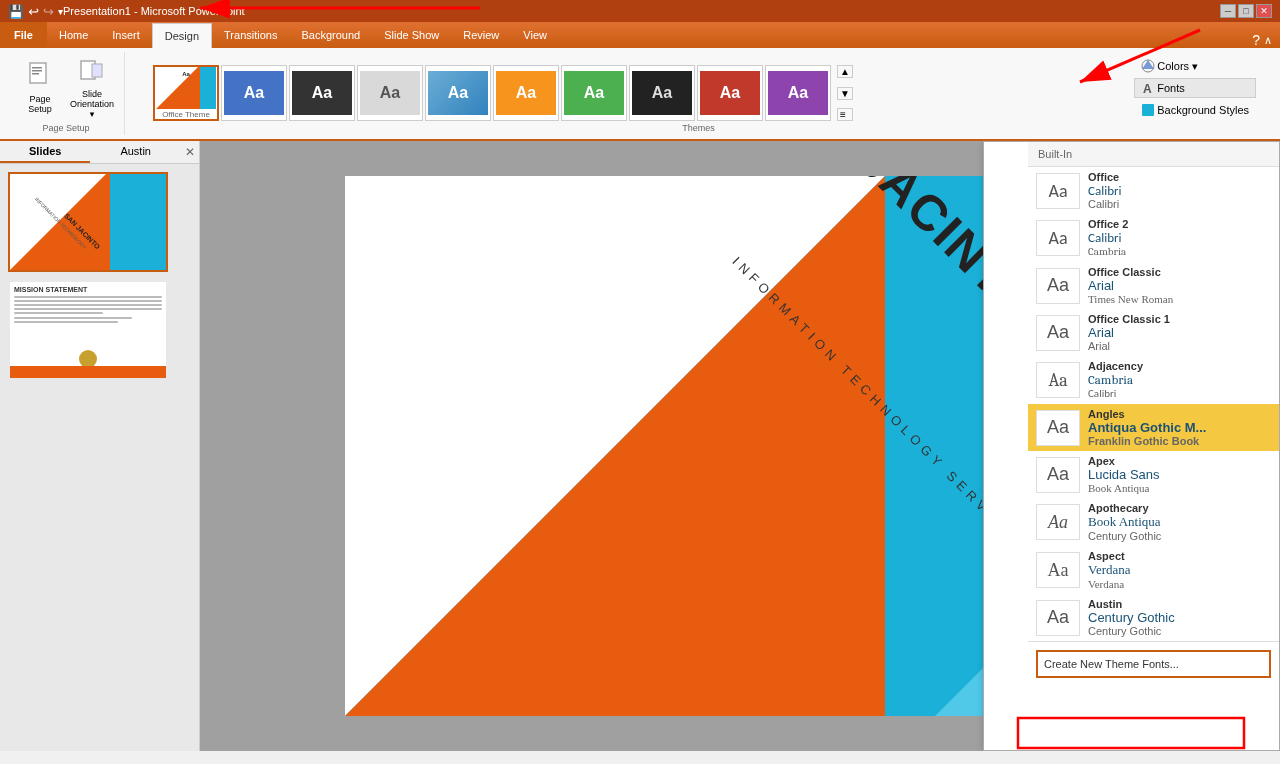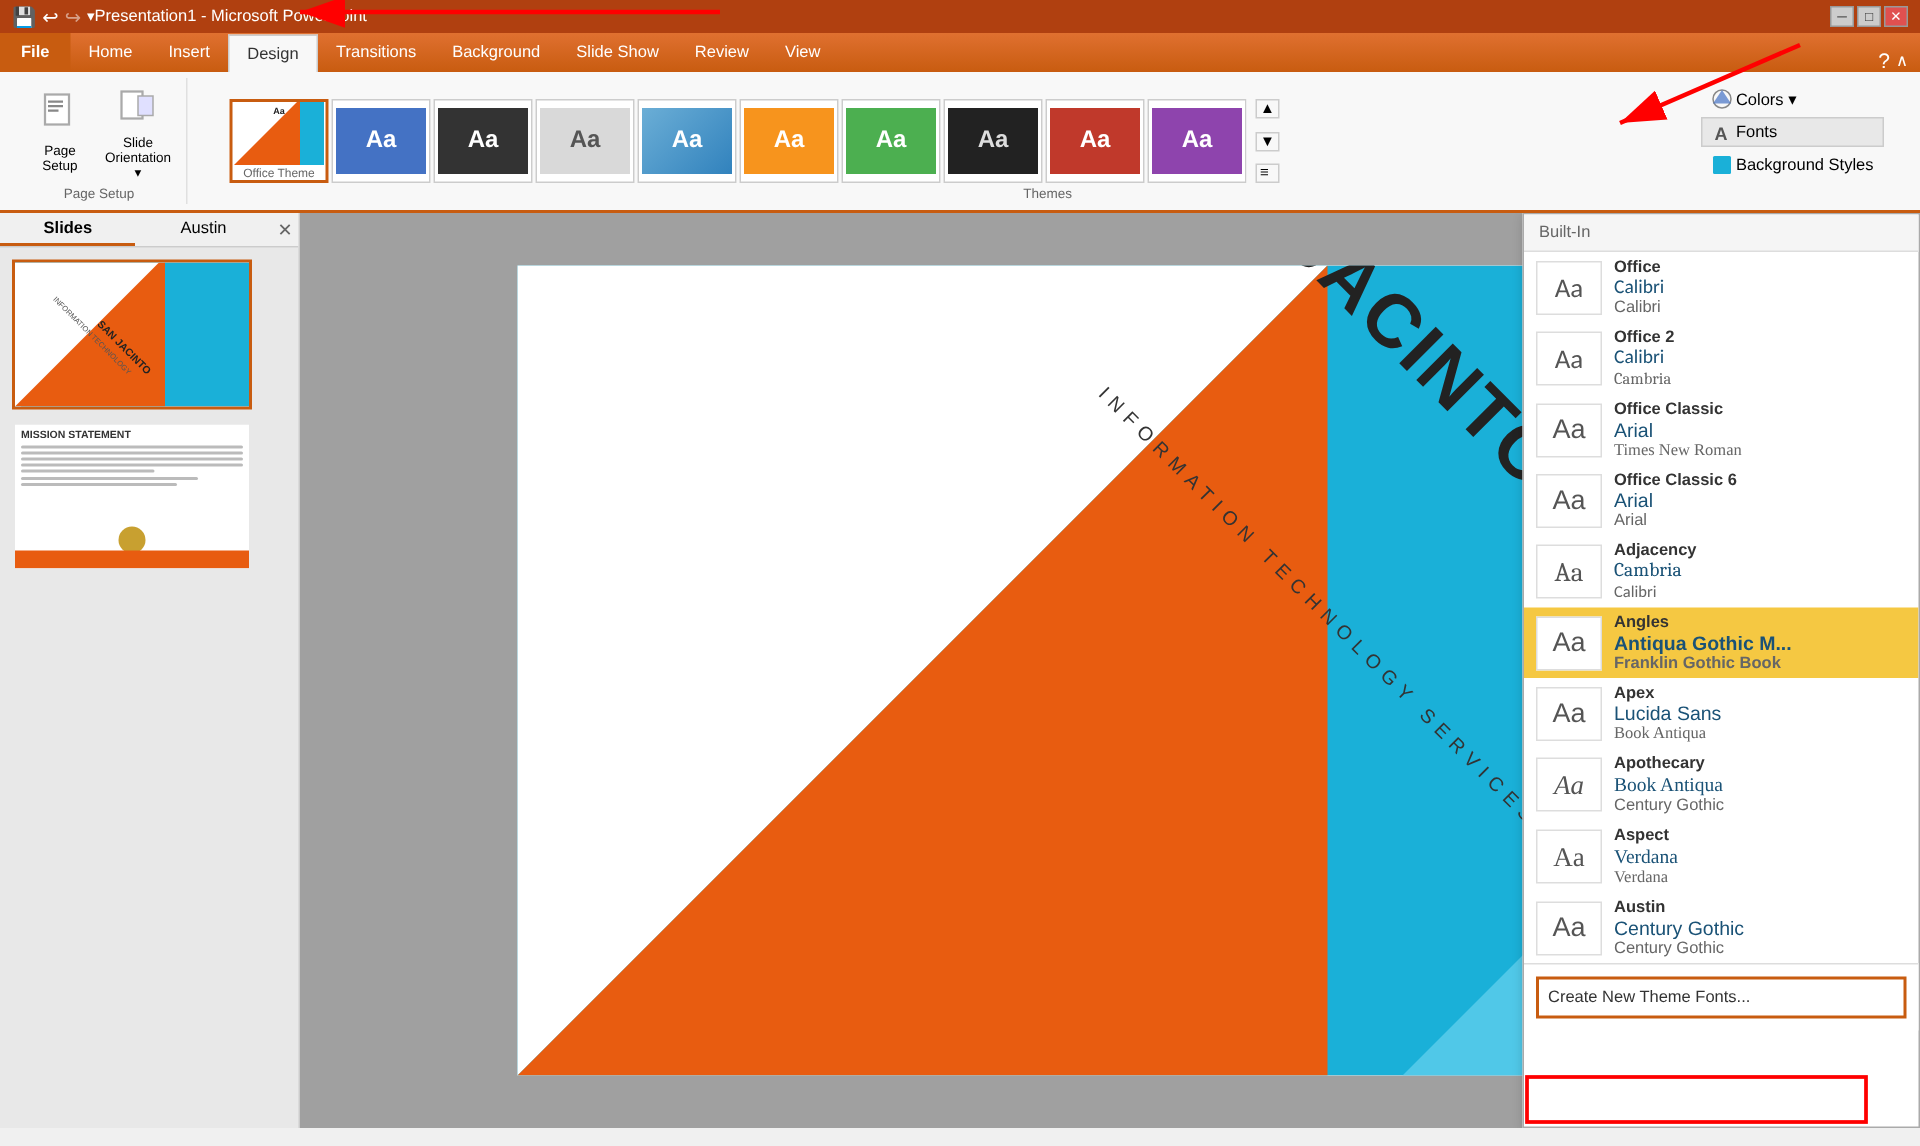--- a/index.html
+++ b/index.html
@@ -180,25 +180,26 @@
       color: #333;
       font-family: Arial, sans-serif;
       white-space: nowrap;
     }
 
     
     #fonts-dropdown {
       position: absolute;
       right: 0;
       top: 0;
-      width: 265px;
+      width: 297px;
       background: white;
       border: 1px solid #aaa;
       box-shadow: 2px 2px 8px rgba(0,0,0,0.3);
       z-index: 100;
+      padding-left: 44px;
     }
     #fonts-dropdown-header {
       padding: 6px 10px;
       font-size: 11px;
       color: #666;
       background: #f5f5f5;
       border-bottom: 1px solid #ddd;
     }
     .font-item {
       display: flex; align-items: center;
@@ -517,21 +518,21 @@
           <div class="font-item-info">
             <div class="font-item-name">Office Classic</div>
             <div class="font-item-heading" style="font-family:Arial;font-size:13px;">Arial</div>
             <div class="font-item-body" style="font-family:'Times New Roman';">Times New Roman</div>
           </div>
         </div>
 
         <div class="font-item">
           <div class="font-item-preview" style="font-family:Arial;">Aa</div>
           <div class="font-item-info">
-            <div class="font-item-name">Office Classic 6</div>
+            <div class="font-item-name">Office Classic 1</div>
             <div class="font-item-heading" style="font-family:Arial;font-size:13px;">Arial</div>
             <div class="font-item-body" style="font-family:Arial;">Arial</div>
           </div>
         </div>
 
         <div class="font-item">
           <div class="font-item-preview" style="font-family:Cambria;">Aa</div>
           <div class="font-item-info">
             <div class="font-item-name">Adjacency</div>
             <div class="font-item-heading" style="font-family:Cambria;font-size:13px;">Cambria</div>

